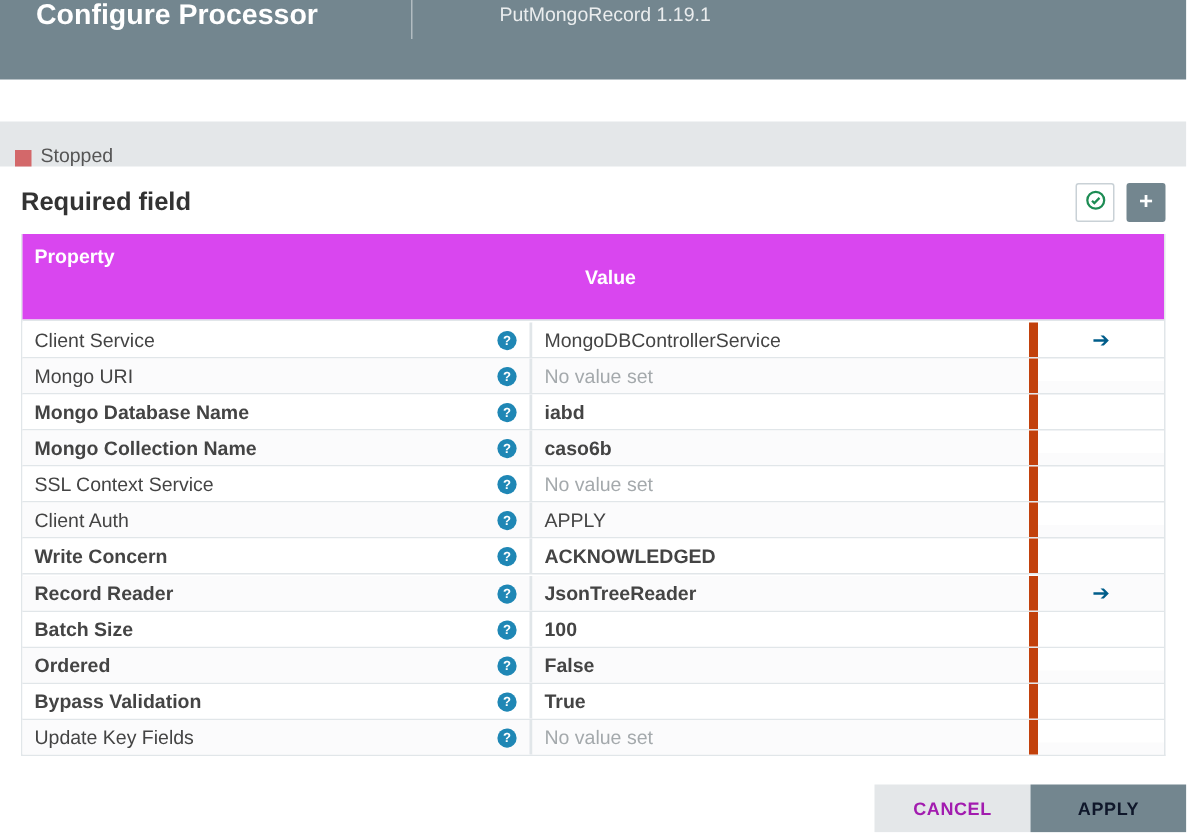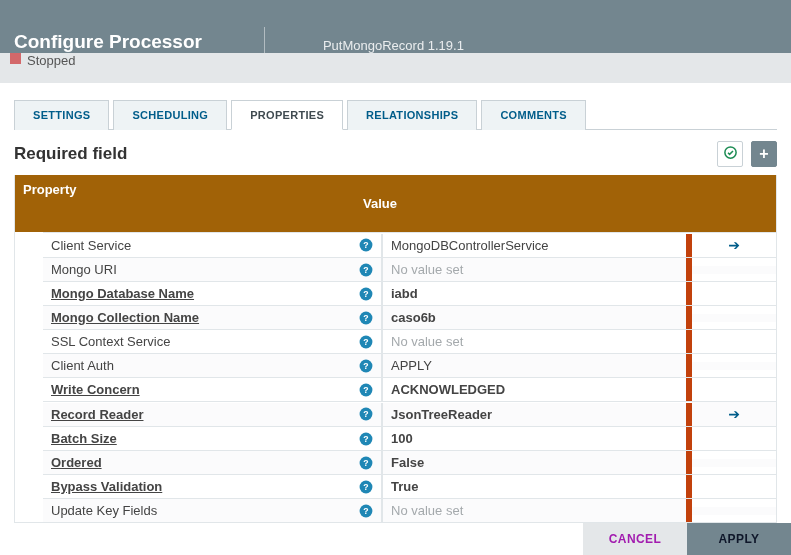--- a/index.html
+++ b/index.html
@@ -17,22 +17,22 @@
     background: #fff;
     overflow: hidden;
   }
 
   
   .header {
     background: #73868f;
     color: #fff;
     height: 53px;
     display: flex;
-    align-items: flex-end;
-    padding: 0 14px;
+    align-items: flex-start;
+    padding: 0 24px;
     gap: 44px;
   }
   .header .title {
     font-size: 19px;
     font-weight: 700;
   }
   .header .divider {
     width: 1px; height: 26px;
     background: rgba(255,255,255,0.45);
     margin: 0 14px 0 18px;
@@ -41,24 +41,25 @@
     font-size: 13px;
     color: rgba(255,255,255,0.85);
     margin-top: 2px;
   }
 
   
   .status-bar {
     height: 30px;
     background: #e4e7e9;
     display: flex;
-    align-items: flex-start;
+    align-items: flex-end;
     padding: 0 10px;
     color: #555;
     font-size: 13px;
+    margin-top: 28px;
   }
   .status-bar .stopped-square {
     width: 11px; height: 11px;
     background: #d3686a;
     margin-right: 6px;
   }
 
   
   .tab-row {
     display: flex;
@@ -117,46 +118,46 @@
   }
 
   
   .prop-table {
     margin: 0 14px;
     border: 1px solid #e1e6e9;
     border-top: none;
   }
   .prop-head {
     display: flex;
-    background: #a16207;
+    background: #d946ef;
     color: #fff;
     font-weight: 700;
     font-size: 13px;
+    gap: 27px;
   }
   .th-prop { width: 340px; padding: 7px 8px; }
   .th-val  { flex: 1; padding: 21px 8px; }
   .th-act  { width: 84px; padding: 7px 8px; }
 
   .prop-row {
     display: flex;
     border-top: 1px solid #e1e6e9;
-    align-items: center;
+    align-items: flex-end;
     min-height: 24px;
-    margin-left: 28px;
   }
   .prop-row:nth-child(even) .cell { background: #fbfbfc; }
   .cell { padding: 4px 8px; }
   .cell.prop {
     width: 340px;
     display: flex; align-items: center; justify-content: space-between;
     background: #fff;
     color: #444;
     border-right: 2px solid #e1e6e9;
   }
-  .cell.prop.bold span:first-child { font-weight: 700; text-decoration: underline; }
+  .cell.prop.bold span:first-child { font-weight: 700; }
   .cell.val {
     flex: 1;
     background: #fff;
     color: #444;
     border-right: 6px solid #c2410c;
   }
   .cell.val.bold { font-weight: 700; }
   .cell.val.muted { color: #a4a9ac; font-style: normal; }
   .cell.act {
     width: 84px; background: #fff;
@@ -200,27 +201,20 @@
     <span class="title">Configure Processor</span>
     <span class="divider"></span>
     <span class="subtitle">PutMongoRecord 1.19.1</span>
   </div>
 
   <div class="status-bar">
     <span class="stopped-square"></span>
     <span>Stopped</span>
   </div>
 
-  <div class="tab-row">
-    <div class="tab">SETTINGS</div>
-    <div class="tab">SCHEDULING</div>
-    <div class="tab active">PROPERTIES</div>
-    <div class="tab">RELATIONSHIPS</div>
-    <div class="tab">COMMENTS</div>
-  </div>
 
   <div class="under-tabs">
     <span class="req">Required field</span>
     <div class="btns">
       <div class="icon-btn" title="verify">
         <span>
           <svg width="15" height="15" viewBox="0 0 24 24" fill="none" stroke="currentColor" stroke-width="2.4">
             <circle cx="12" cy="12" r="9"></circle>
             <path d="M8 12.5l2.5 2.5L16 9.5"></path>
           </svg>

